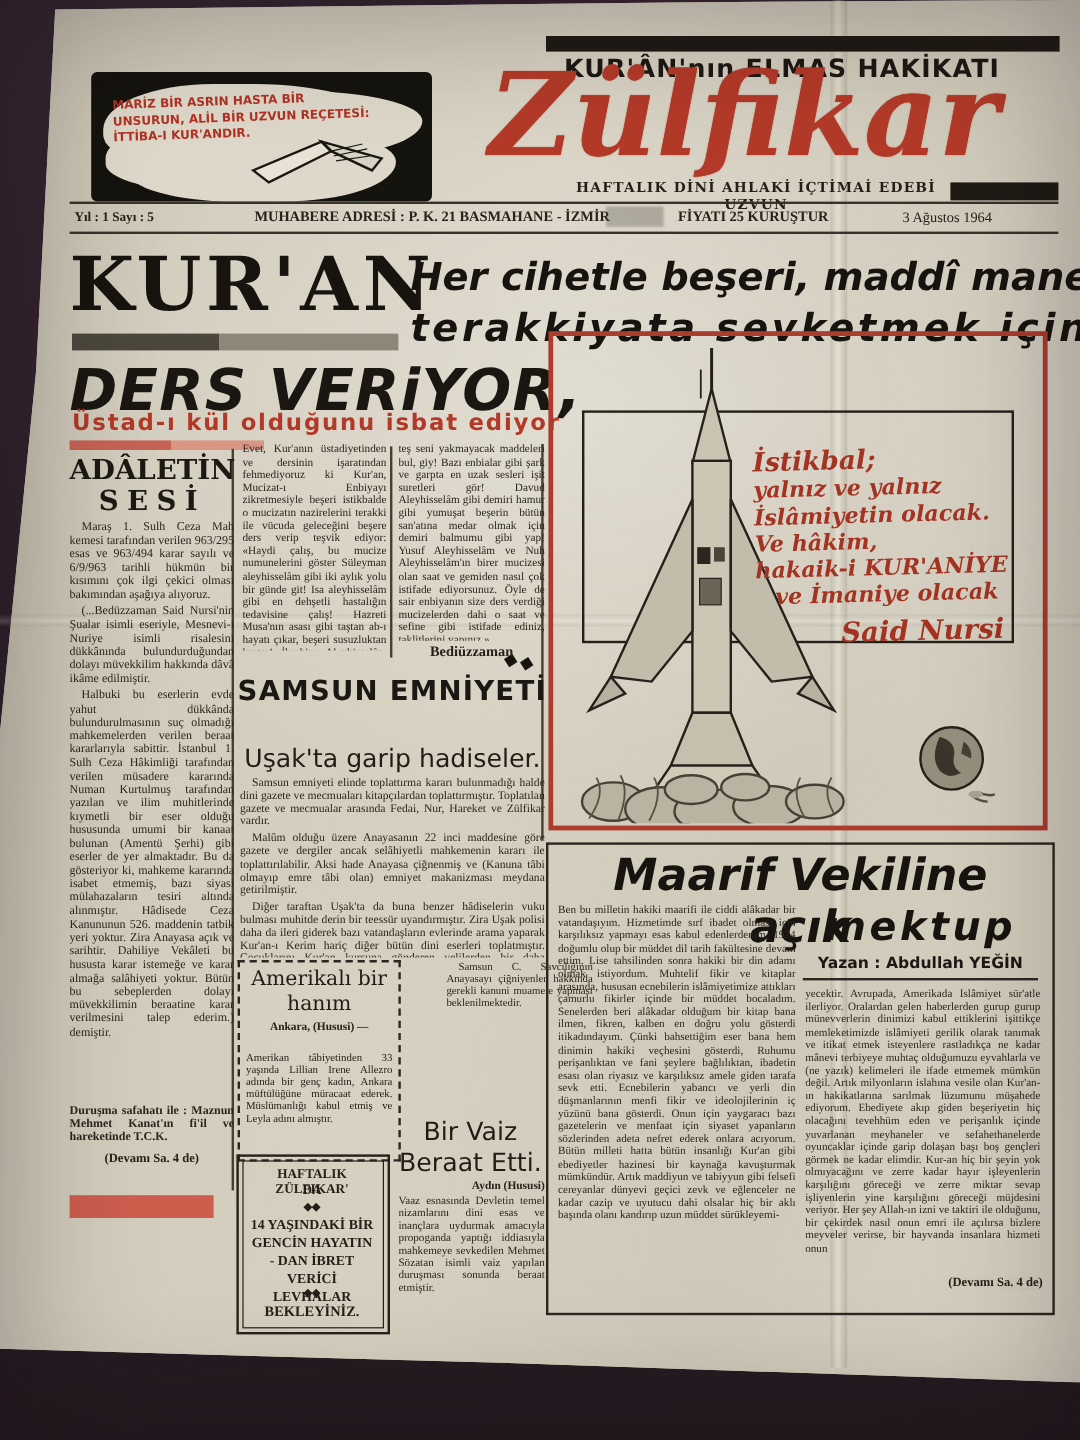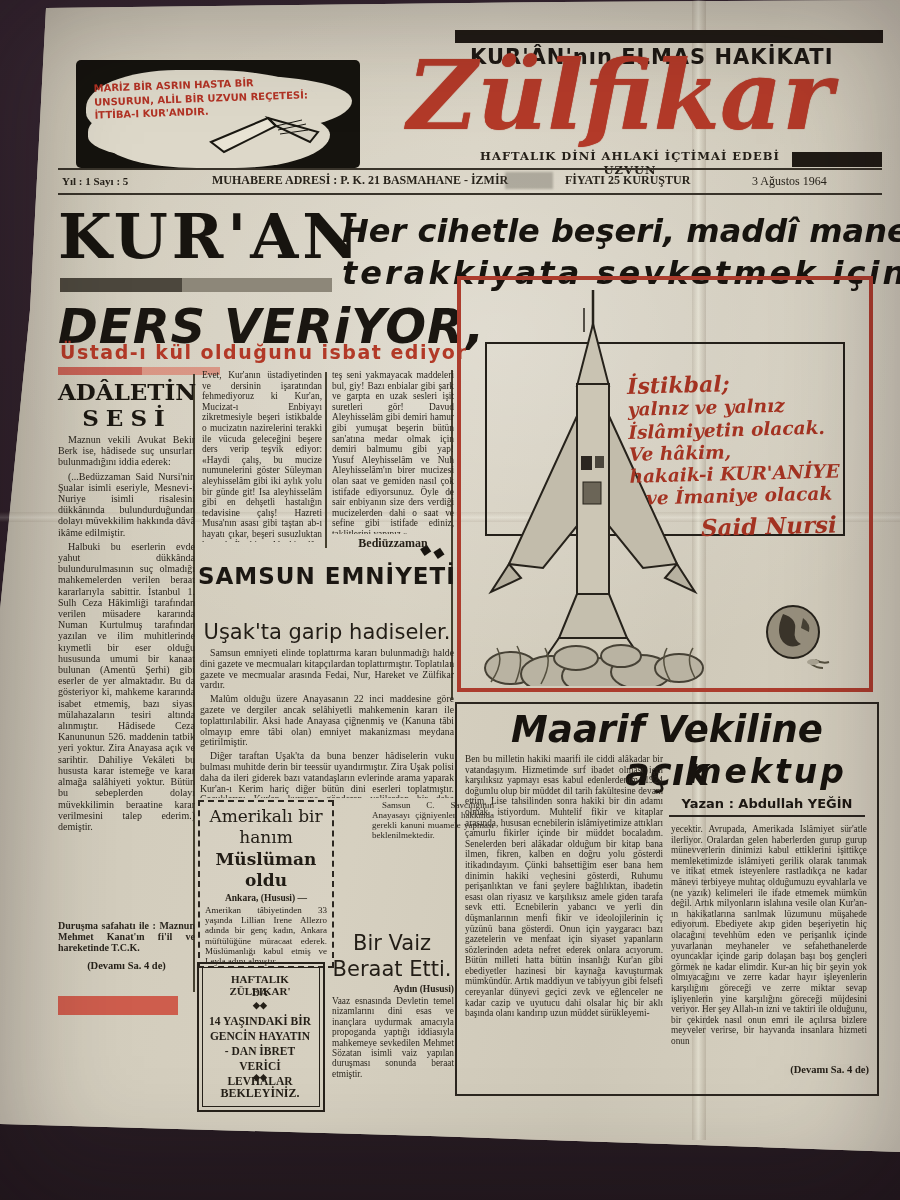--- a/index.html
+++ b/index.html
@@ -164,21 +164,21 @@
   </div>
   <div class="abs diamonds" style="left:420px;top:542px;transform:rotate(12deg);">◆◆</div>
 
   <div class="abs colrule" style="left:193px;top:374px;height:618px;"></div>
   <div class="abs colrule" style="left:325px;top:372px;height:176px;"></div>
   <div class="abs colrule" style="left:451px;top:370px;height:330px;"></div>
 
   <div class="abs dserif" style="left:58px;top:378px;width:138px;font-weight:bold;font-size:23px;text-align:center;color:#1c1812;">ADÂLETİN</div>
   <div class="abs dserif" style="left:58px;top:404px;width:138px;font-weight:bold;font-size:23px;letter-spacing:7px;text-align:center;color:#1c1812;">SESİ</div>
   <div class="abs bodytext just" style="left:58px;top:434px;width:137px;height:484px;overflow:hidden;">
-    <p>Maznun vekili Avukat Bekir Berk ise, hâdisede suç unsurları bulunmadığını iddia ederek:</p>
+    <p>Maraş 1. Sulh Ceza Mah kemesi tarafından verilen 963/295 esas ve 963/494 karar sayılı ve 6/9/963 tarihli hükmün bir kısımını çok ilgi çekici olması bakımından aşağıya alıyoruz.</p>
     <p>(...Bedüzzaman Said Nursi'nin Şualar isimli eseriyle, Mesnevi-i Nuriye isimli risalesini dükkânında bulundurduğundan dolayı müvekkilim hakkında dâvâ ikâme edilmiştir.</p>
     <p>Halbuki bu eserlerin evde yahut dükkânda bulundurulmasının suç olmadığı mahkemelerden verilen beraat kararlarıyla sabittir. İstanbul 1. Sulh Ceza Hâkimliği tarafından verilen müsadere kararında Numan Kurtulmuş tarafından yazılan ve ilim muhitlerinde kıymetli bir eser olduğu hususunda umumi bir kanaat bulunan (Amentü Şerhi) gibi eserler de yer almaktadır. Bu da gösteriyor ki, mahkeme kararında isabet etmemiş, bazı siyasi mülahazaların tesiri altında alınmıştır. Hâdisede Ceza Kanununun 526. maddenin tatbik yeri yoktur. Zira Anayasa açık ve sarihtir. Dahiliye Vekâleti bu hususta karar istemeğe ve karar almağa salâhiyeti yoktur. Bütün bu sebeplerden dolayı müvekkilimin beraatine karar verilmesini talep ederim.) demiştir.</p>
   </div>
   <div class="abs bodytext just" style="left:58px;top:920px;width:137px;font-weight:bold;">Duruşma safahatı ile : Maznun Mehmet Kanat'ın fi'il ve hareketinde T.C.K.</div>
   <div class="abs cont" style="left:58px;top:960px;width:137px;text-align:center;">(Devamı Sa. 4 de)</div>
   <div class="abs redbar" style="left:58px;top:996px;width:120px;height:19px;"></div>
 
   <div class="abs bodytext just" style="left:202px;top:370px;width:120px;height:172px;overflow:hidden;font-size:9.4px;line-height:10.6px;">Evet, Kur'anın üstadiyetinden ve dersinin işaratından fehmediyoruz ki Kur'an, Mucizat-ı Enbiyayı zikretmesiyle beşeri istikbalde o mucizatın nazirelerini terakki ile vücuda geleceğini beşere ders verip teşvik ediyor: «Haydi çalış, bu mucize numunelerini göster Süleyman aleyhisselâm gibi iki aylık yolu bir günde git! Isa aleyhisselâm gibi en dehşetli hastalığın tedavisine çalış! Hazreti Musa'nın asası gibi taştan ab-ı hayatı çıkar, beşeri susuzluktan kurtar! İbrahim Aleyhisselâm gibi a-</div>
   <div class="abs bodytext just" style="left:332px;top:370px;width:122px;height:164px;overflow:hidden;font-size:9.4px;line-height:10.6px;">teş seni yakmayacak maddeleri bul, giy! Bazı enbialar gibi şark ve garpta en uzak sesleri işit suretleri gör! Davud Aleyhisselâm gibi demiri hamur gibi yumuşat beşerin bütün san'atına medar olmak için demiri balmumu gibi yap! Yusuf Aleyhisselâm ve Nuh Aleyhisselâm'ın birer mucizesi olan saat ve gemiden nasıl çok istifade ediyorsunuz. Öyle de sair enbiyanın size ders verdiği mucizelerden dahi o saat ve sefine gibi istifade ediniz, taklitlerini yapınız.»</div>
   <div class="abs serif" style="left:332px;top:536px;width:122px;text-align:center;font-weight:bold;font-size:12px;">Bediüzzaman</div>
@@ -187,23 +187,22 @@
   <div class="abs usak-h" style="left:198px;top:620px;width:258px;">Uşak'ta garip hadiseler.</div>
   <div class="abs bodytext just" style="left:200px;top:648px;width:254px;height:150px;overflow:hidden;font-size:9.7px;line-height:10.8px;">
     <p>Samsun emniyeti elinde toplattırma kararı bulunmadığı halde dini gazete ve mecmuaları kitapçılardan toplattırmıştır. Toplatılan gazete ve mecmualar arasında Fedai, Nur, Hareket ve Zülfikar vardır.</p>
     <p>Malûm olduğu üzere Anayasanın 22 inci maddesine göre gazete ve dergiler ancak selâhiyetli mahkemenin kararı ile toplattırılabilir. Aksi hade Anayasa çiğnenmiş ve (Kanuna tâbi olmayıp emre tâbi olan) emniyet makanizması meydana getirilmiştir.</p>
     <p>Diğer taraftan Uşak'ta da buna benzer hâdiselerin vuku bulması muhitde derin bir teessür uyandırmıştır. Zira Uşak polisi daha da ileri giderek bazı vatandaşların evlerinde arama yaparak Kur'an-ı Kerim hariç diğer bütün dini eserleri toplatmıştır. Çocuklarını Kur'an kursuna gönderen velilerden bir daha göndermemeleri için vesika alınmıştır.</p>
   </div>
 
   <div class="abs box-wavy" style="left:198px;top:800px;width:122px;height:156px;padding:4px 5px;overflow:hidden;">
     <div class="amer-t">Amerikalı bir</div>
     <div class="amer-t">hanım</div>
-    <div class="amer-t amer-t3">Müslüman oldu</div>
     <div style="font-size:9.5px;font-weight:bold;text-align:center;margin-top:2px;">Ankara, (Hususi)  —</div>
-    <div class="just" style="font-size:9px;line-height:10.2px;margin-top:2px;">Amerikan tâbiyetinden 33 yaşında Lillian Irene Allezro adında bir genç kadın, Ankara müftülüğüne müracaat ederek. Müslümanlığı kabul etmiş ve Leyla adını almıştır.</div>
+    <div class="just" style="font-size:9px;line-height:10.2px;margin-top:15px;">Amerikan tâbiyetinden 33 yaşında Lillian Irene Allezro adında bir genç kadın, Ankara müftülüğüne müracaat ederek. Müslümanlığı kabul etmiş ve Leyla adını almıştır.</div>
   </div>
 
   <div class="abs bodytext just" style="left:332px;top:800px;width:122px;height:128px;overflow:hidden;font-size:9px;line-height:10px;padding-left:40px;">
     <p>Samsun C. Savcılığının Anayasayı çiğniyenler hakkında gerekli kanuni muamele yapması beklenilmektedir.</p>
   </div>
 
   <div class="abs vaiz-h" style="left:330px;top:930px;width:124px;">Bir Vaiz</div>
   <div class="abs vaiz-h" style="left:330px;top:956px;width:124px;text-align:center;">Beraat Etti.</div>
   <div class="abs" style="left:332px;top:984px;width:122px;font-size:9.5px;font-weight:bold;text-align:right;">Aydın (Hususi)</div>
   <div class="abs bodytext just" style="left:332px;top:996px;width:122px;height:88px;overflow:hidden;font-size:9.3px;line-height:10.4px;">Vaaz esnasında Devletin temel nizamlarını dini esas ve inançlara uydurmak amacıyla propoganda yaptığı iddiasıyla mahkemeye sevkedilen Mehmet Sözatan isimli vaiz yapılan duruşması sonunda beraat etmiştir.</div>

